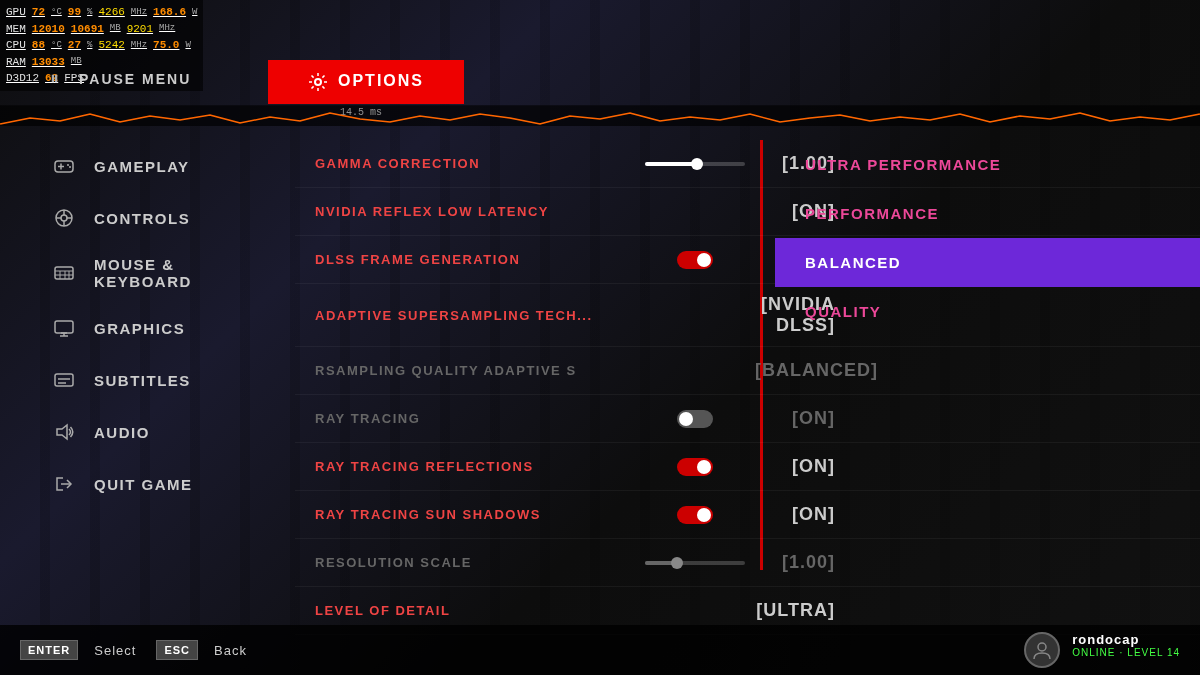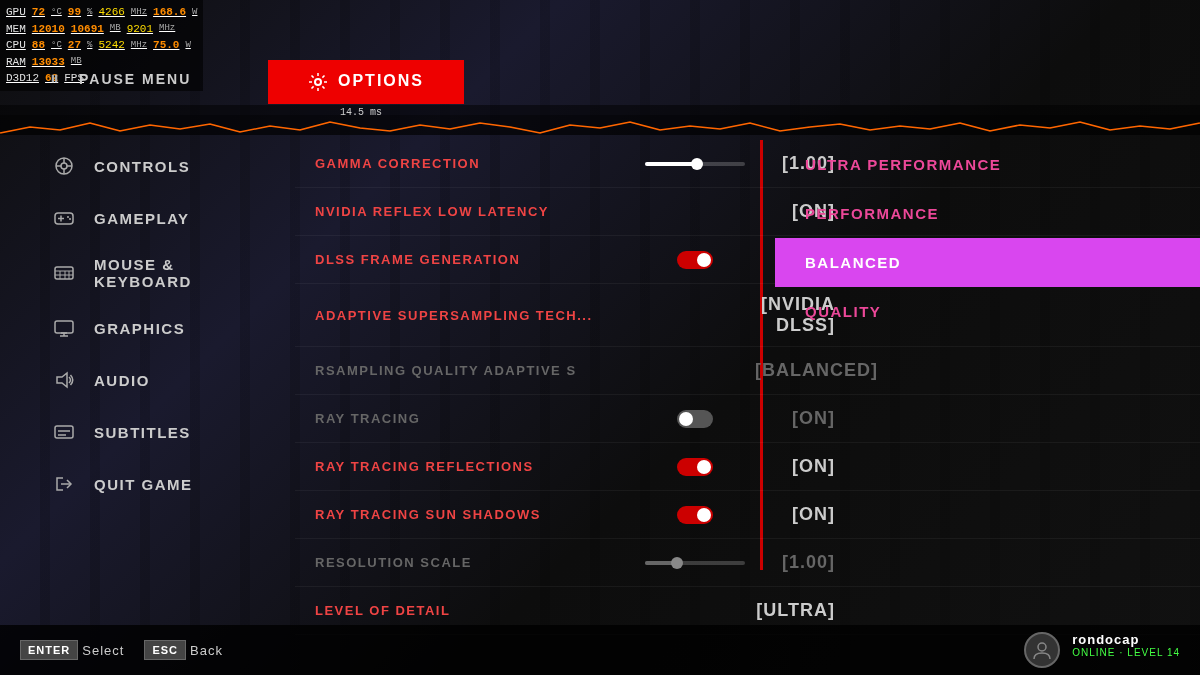--- a/index.html
+++ b/index.html
@@ -59,21 +59,21 @@
     .hud-val-yellow { color: #ffdd00; }
     .hud-unit { color: #aaa; font-size: 9px; }
     .hud-fps { color: #ff8c00; font-weight: bold; }
 
     
     .frametime-bar {
       position: absolute;
       top: 105px;
       left: 0;
       right: 0;
-      height: 30px;
+      height: 21px;
       z-index: 10;
       background: rgba(0,0,0,0.5);
       overflow: hidden;
     }
 
     .frametime-label {
       position: absolute;
       top: 2px;
       left: 340px;
       color: #ccc;
@@ -293,21 +293,21 @@
     .quality-item {
       padding: 16px 30px;
       font-size: 15px;
       font-weight: bold;
       letter-spacing: 1.5px;
       color: #ec4899;
       cursor: pointer;
     }
 
     .quality-item.active {
-      background: #d946ef;
+      background: #6d28d9;
       color: white;
     }
 
     
     .bottom-bar {
       position: absolute;
       bottom: 0;
       left: 0;
       right: 0;
       height: 50px;
@@ -321,21 +321,21 @@
 
     .bottom-left {
       display: flex;
       align-items: center;
       gap: 20px;
     }
 
     .key-hint {
       display: flex;
       align-items: center;
-      gap: 4px;
+      gap: 16px;
     }
 
     .key-box {
       background: #444;
       color: white;
       font-size: 11px;
       font-weight: bold;
       padding: 3px 7px;
       border: 1px solid #666;
       letter-spacing: 1px;
@@ -449,43 +449,43 @@
       <path d="M10 1v3M10 16v3M1 10h3M16 10h3M3.5 3.5l2.1 2.1M14.4 14.4l2.1 2.1M3.5 16.5l2.1-2.1M14.4 5.6l2.1-2.1" stroke="white" stroke-width="1.5"></path>
     </svg>
   </span>
   <span>OPTIONS</span>
 </div>
 
 <div class="sidebar">
 
   <div class="sidebar-item">
     <span class="sidebar-icon">
+      <svg width="22" height="22" viewBox="0 0 22 22" fill="#aaa">
+        <rect x="2" y="6" width="18" height="11" rx="3" fill="none" stroke="#aaa" stroke-width="1.5"></rect>
+        <line x1="8" y1="8.5" x2="8" y2="14.5" stroke="#aaa" stroke-width="1.5"></line>
+        <line x1="5" y1="11.5" x2="11" y2="11.5" stroke="#aaa" stroke-width="1.5"></line>
+        <circle cx="15" cy="10" r="1" fill="#aaa"></circle>
+        <circle cx="17" cy="12" r="1" fill="#aaa"></circle>
+      </svg>
+    </span>
+    <span class="sidebar-label">GAMEPLAY</span>
+  </div>
+
+  <div class="sidebar-item">
+    <span class="sidebar-icon">
       <svg width="22" height="22" viewBox="0 0 22 22" fill="none">
         <circle cx="11" cy="11" r="8" stroke="#aaa" stroke-width="1.5"></circle>
         <circle cx="11" cy="11" r="3" stroke="#aaa" stroke-width="1.5"></circle>
         <line x1="11" y1="3" x2="11" y2="8" stroke="#aaa" stroke-width="1.5"></line>
         <line x1="11" y1="14" x2="11" y2="19" stroke="#aaa" stroke-width="1.5"></line>
         <line x1="3" y1="11" x2="8" y2="11" stroke="#aaa" stroke-width="1.5"></line>
         <line x1="14" y1="11" x2="19" y2="11" stroke="#aaa" stroke-width="1.5"></line>
       </svg>
     </span>
     <span class="sidebar-label">CONTROLS</span>
-  </div>
-
-  <div class="sidebar-item">
-    <span class="sidebar-icon">
-      <svg width="22" height="22" viewBox="0 0 22 22" fill="#aaa">
-        <rect x="2" y="6" width="18" height="11" rx="3" fill="none" stroke="#aaa" stroke-width="1.5"></rect>
-        <line x1="8" y1="8.5" x2="8" y2="14.5" stroke="#aaa" stroke-width="1.5"></line>
-        <line x1="5" y1="11.5" x2="11" y2="11.5" stroke="#aaa" stroke-width="1.5"></line>
-        <circle cx="15" cy="10" r="1" fill="#aaa"></circle>
-        <circle cx="17" cy="12" r="1" fill="#aaa"></circle>
-      </svg>
-    </span>
-    <span class="sidebar-label">GAMEPLAY</span>
   </div>
 
   <div class="sidebar-item">
     <span class="sidebar-icon">
       <svg width="22" height="22" viewBox="0 0 22 22" fill="none">
         <rect x="2" y="5" width="18" height="12" rx="2" stroke="#aaa" stroke-width="1.5"></rect>
         <line x1="2" y1="9" x2="20" y2="9" stroke="#aaa" stroke-width="1"></line>
         <line x1="2" y1="13" x2="20" y2="13" stroke="#aaa" stroke-width="1"></line>
         <line x1="7" y1="9" x2="7" y2="17" stroke="#aaa" stroke-width="1"></line>
         <line x1="12" y1="9" x2="12" y2="17" stroke="#aaa" stroke-width="1"></line>
@@ -503,37 +503,37 @@
         <line x1="11" y1="16" x2="11" y2="19" stroke="#aaa" stroke-width="1.5"></line>
         <line x1="7" y1="19" x2="15" y2="19" stroke="#aaa" stroke-width="1.5"></line>
       </svg>
     </span>
     <span class="sidebar-label">GRAPHICS</span>
   </div>
 
   <div class="sidebar-item">
     <span class="sidebar-icon">
       <svg width="22" height="22" viewBox="0 0 22 22" fill="none">
+        <rect x="2" y="5" width="18" height="12" rx="2" stroke="#aaa" stroke-width="1.5"></rect>
+        <line x1="5" y1="10" x2="17" y2="10" stroke="#aaa" stroke-width="1.5"></line>
+        <line x1="5" y1="14" x2="13" y2="14" stroke="#aaa" stroke-width="1.5"></line>
+      </svg>
+    </span>
+    <span class="sidebar-label">SUBTITLES</span>
+  </div>
+
+  <div class="sidebar-item">
+    <span class="sidebar-icon">
+      <svg width="22" height="22" viewBox="0 0 22 22" fill="none">
         <polygon points="4,8 9,8 14,4 14,18 9,14 4,14" stroke="#aaa" stroke-width="1.5" fill="none"></polygon>
         <path d="M16 8 Q19 11 16 14" stroke="#aaa" stroke-width="1.5" fill="none"></path>
         <path d="M17.5 6 Q22 11 17.5 16" stroke="#aaa" stroke-width="1.5" fill="none"></path>
       </svg>
     </span>
     <span class="sidebar-label">AUDIO</span>
-  </div>
-
-  <div class="sidebar-item">
-    <span class="sidebar-icon">
-      <svg width="22" height="22" viewBox="0 0 22 22" fill="none">
-        <rect x="2" y="5" width="18" height="12" rx="2" stroke="#aaa" stroke-width="1.5"></rect>
-        <line x1="5" y1="10" x2="17" y2="10" stroke="#aaa" stroke-width="1.5"></line>
-        <line x1="5" y1="14" x2="13" y2="14" stroke="#aaa" stroke-width="1.5"></line>
-      </svg>
-    </span>
-    <span class="sidebar-label">SUBTITLES</span>
   </div>
 
   <div class="sidebar-item">
     <span class="sidebar-icon">
       <svg width="22" height="22" viewBox="0 0 22 22" fill="none">
         <polyline points="14,7 18,11 14,15" stroke="#aaa" stroke-width="1.5"></polyline>
         <line x1="18" y1="11" x2="8" y2="11" stroke="#aaa" stroke-width="1.5"></line>
         <path d="M10 5 H4 V17 H10" stroke="#aaa" stroke-width="1.5" fill="none"></path>
       </svg>
     </span>

